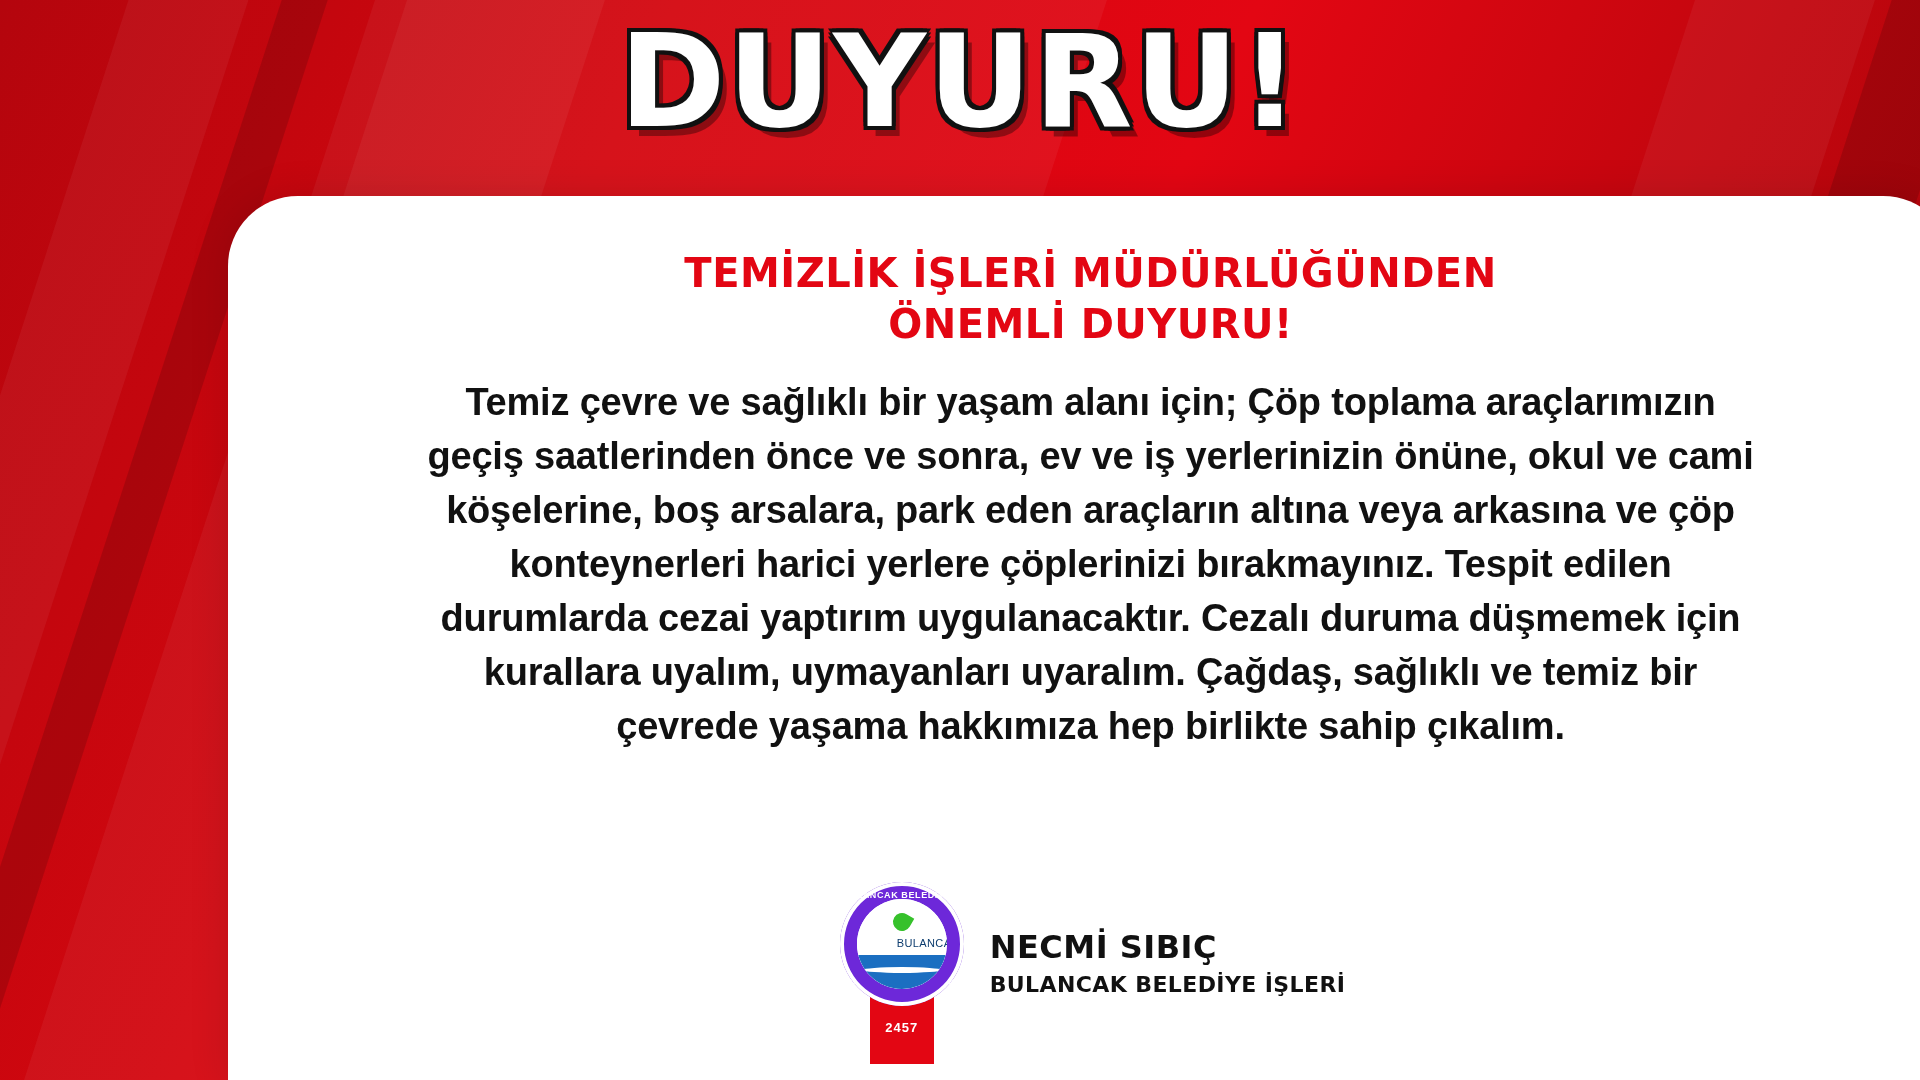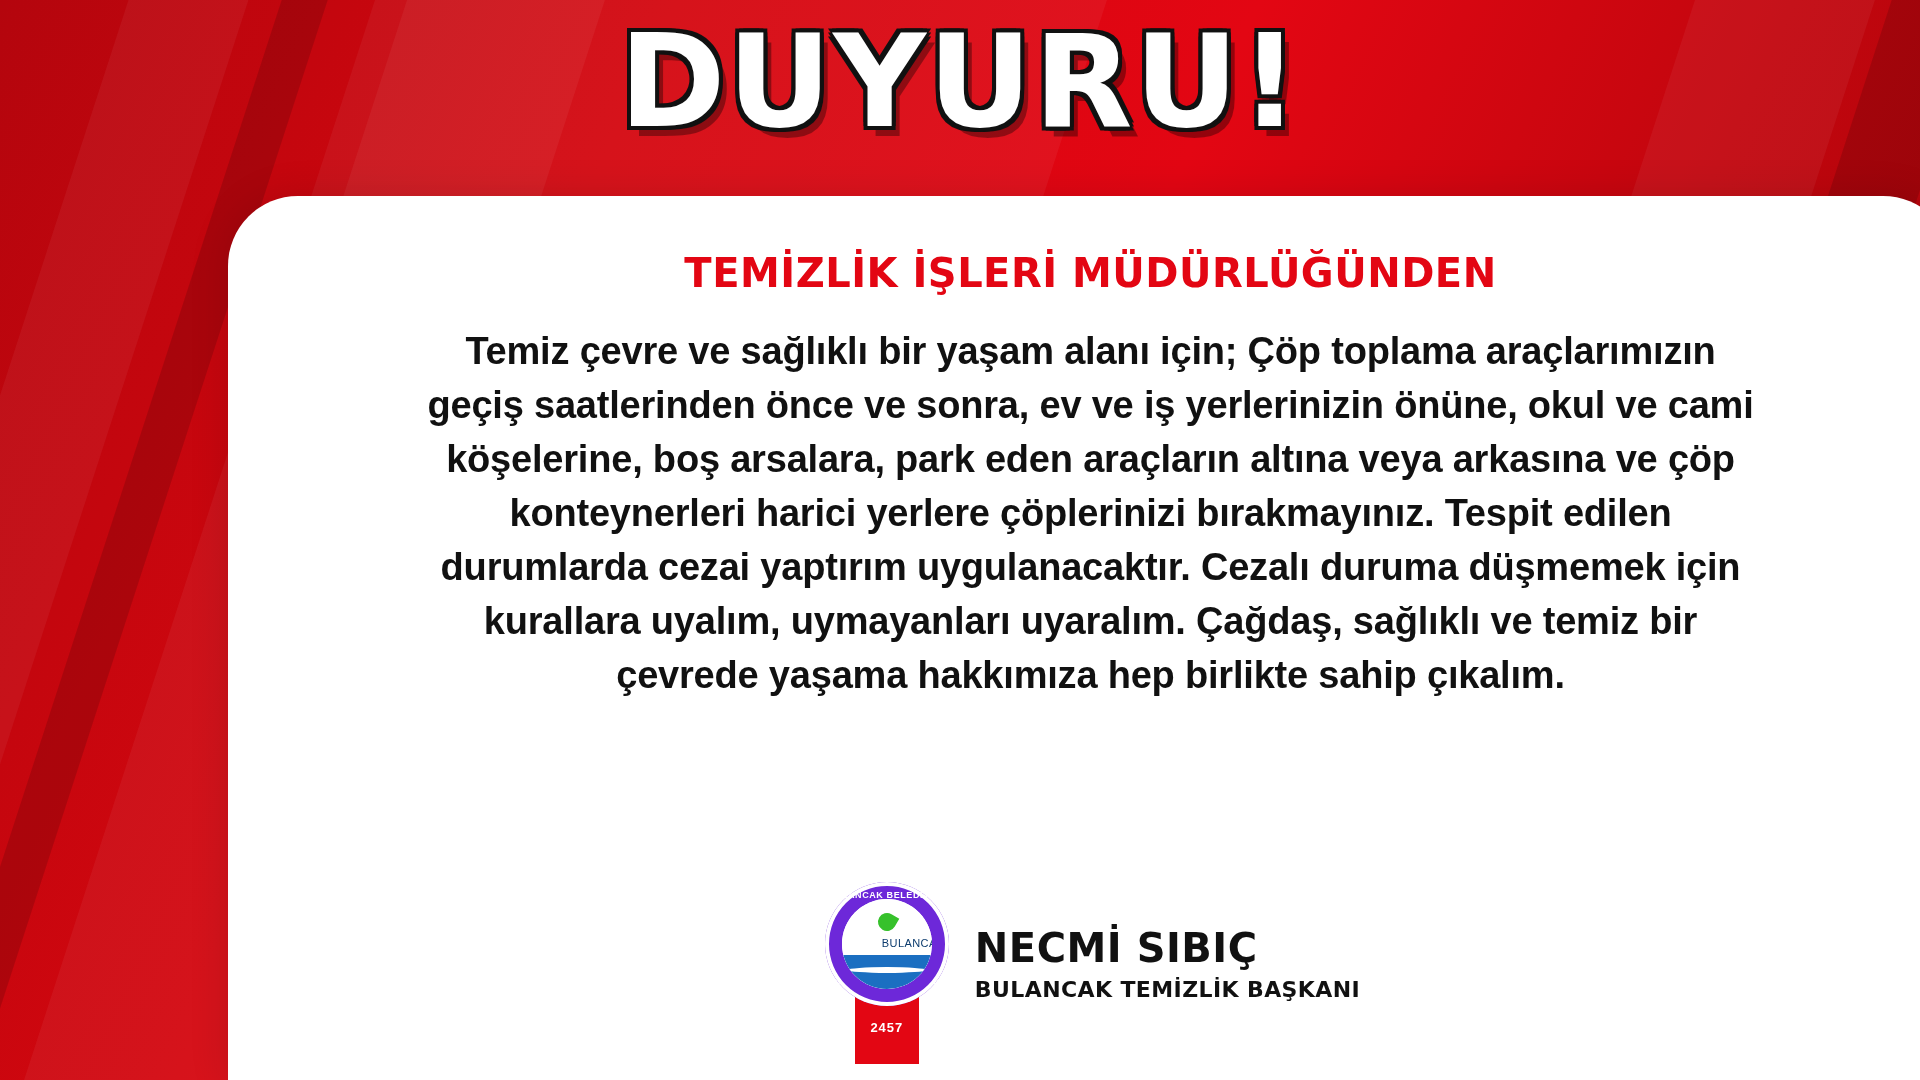--- a/index.html
+++ b/index.html
@@ -212,21 +212,21 @@
     color: #ffffff;
     line-height: 1;
   }
   .logo .star.left { left: 6px; top: 96px; }
   .logo .star.right { right: 6px; top: 96px; }
 
   .sign-text { text-align: left; }
   .sign-name {
     font-family: "DejaVu Sans", sans-serif;
     font-weight: 700;
-    font-size: 40px;
+    font-size: 32px;
     line-height: 1.05;
     color: #111111;
     letter-spacing: 0.5px;
   }
   .sign-role {
     margin-top: 8px;
     font-family: "DejaVu Sans", sans-serif;
     font-weight: 700;
     font-size: 22px;
     color: #111111;
@@ -248,20 +248,21 @@
   <div class="streak dark s8"></div>
 
   <div class="title-banner">
     <span class="duyuru">DUYURU!</span>
   </div>
 
   <div class="card">
 
     <div class="card-heading">
       <div>TEMİZLİK İŞLERİ MÜDÜRLÜĞÜNDEN</div>
+      <div>ÖNEMLİ DUYURU!</div>
     </div>
 
     <div class="card-body">Temiz çevre ve sağlıklı bir yaşam alanı için; Çöp toplama araçlarımızın geçiş saatlerinden önce ve sonra, ev ve iş yerlerinizin önüne, okul ve cami köşelerine, boş arsalara, park eden araçların altına veya arkasına ve çöp konteynerleri harici yerlere çöplerinizi bırakmayınız. Tespit edilen durumlarda cezai yaptırım uygulanacaktır. Cezalı duruma düşmemek için kurallara uyalım, uymayanları uyaralım. Çağdaş, sağlıklı ve temiz bir çevrede yaşama hakkımıza hep birlikte sahip çıkalım.</div>
 
     <div class="signature">
 
       <div class="logo">
         <div class="ribbon"></div>
         <div class="seal">
           <div class="seal-ring-text">BULANCAK BELEDİYESİ</div>
@@ -273,18 +274,18 @@
             <div class="seal-name">BULANCAK</div>
           </div>
           <div class="star left">★</div>
           <div class="star right">★</div>
         </div>
         <div class="seal-year">2457</div>
       </div>
 
       <div class="sign-text">
         <div class="sign-name">NECMİ SIBIÇ</div>
-        <div class="sign-role">BULANCAK TEMİZLİK BAŞKANI</div>
+        <div class="sign-role">BULANCAK BELEDİYE İŞLERİ</div>
       </div>
 
     </div>
   </div>
 </div>
 
 </body></html>

